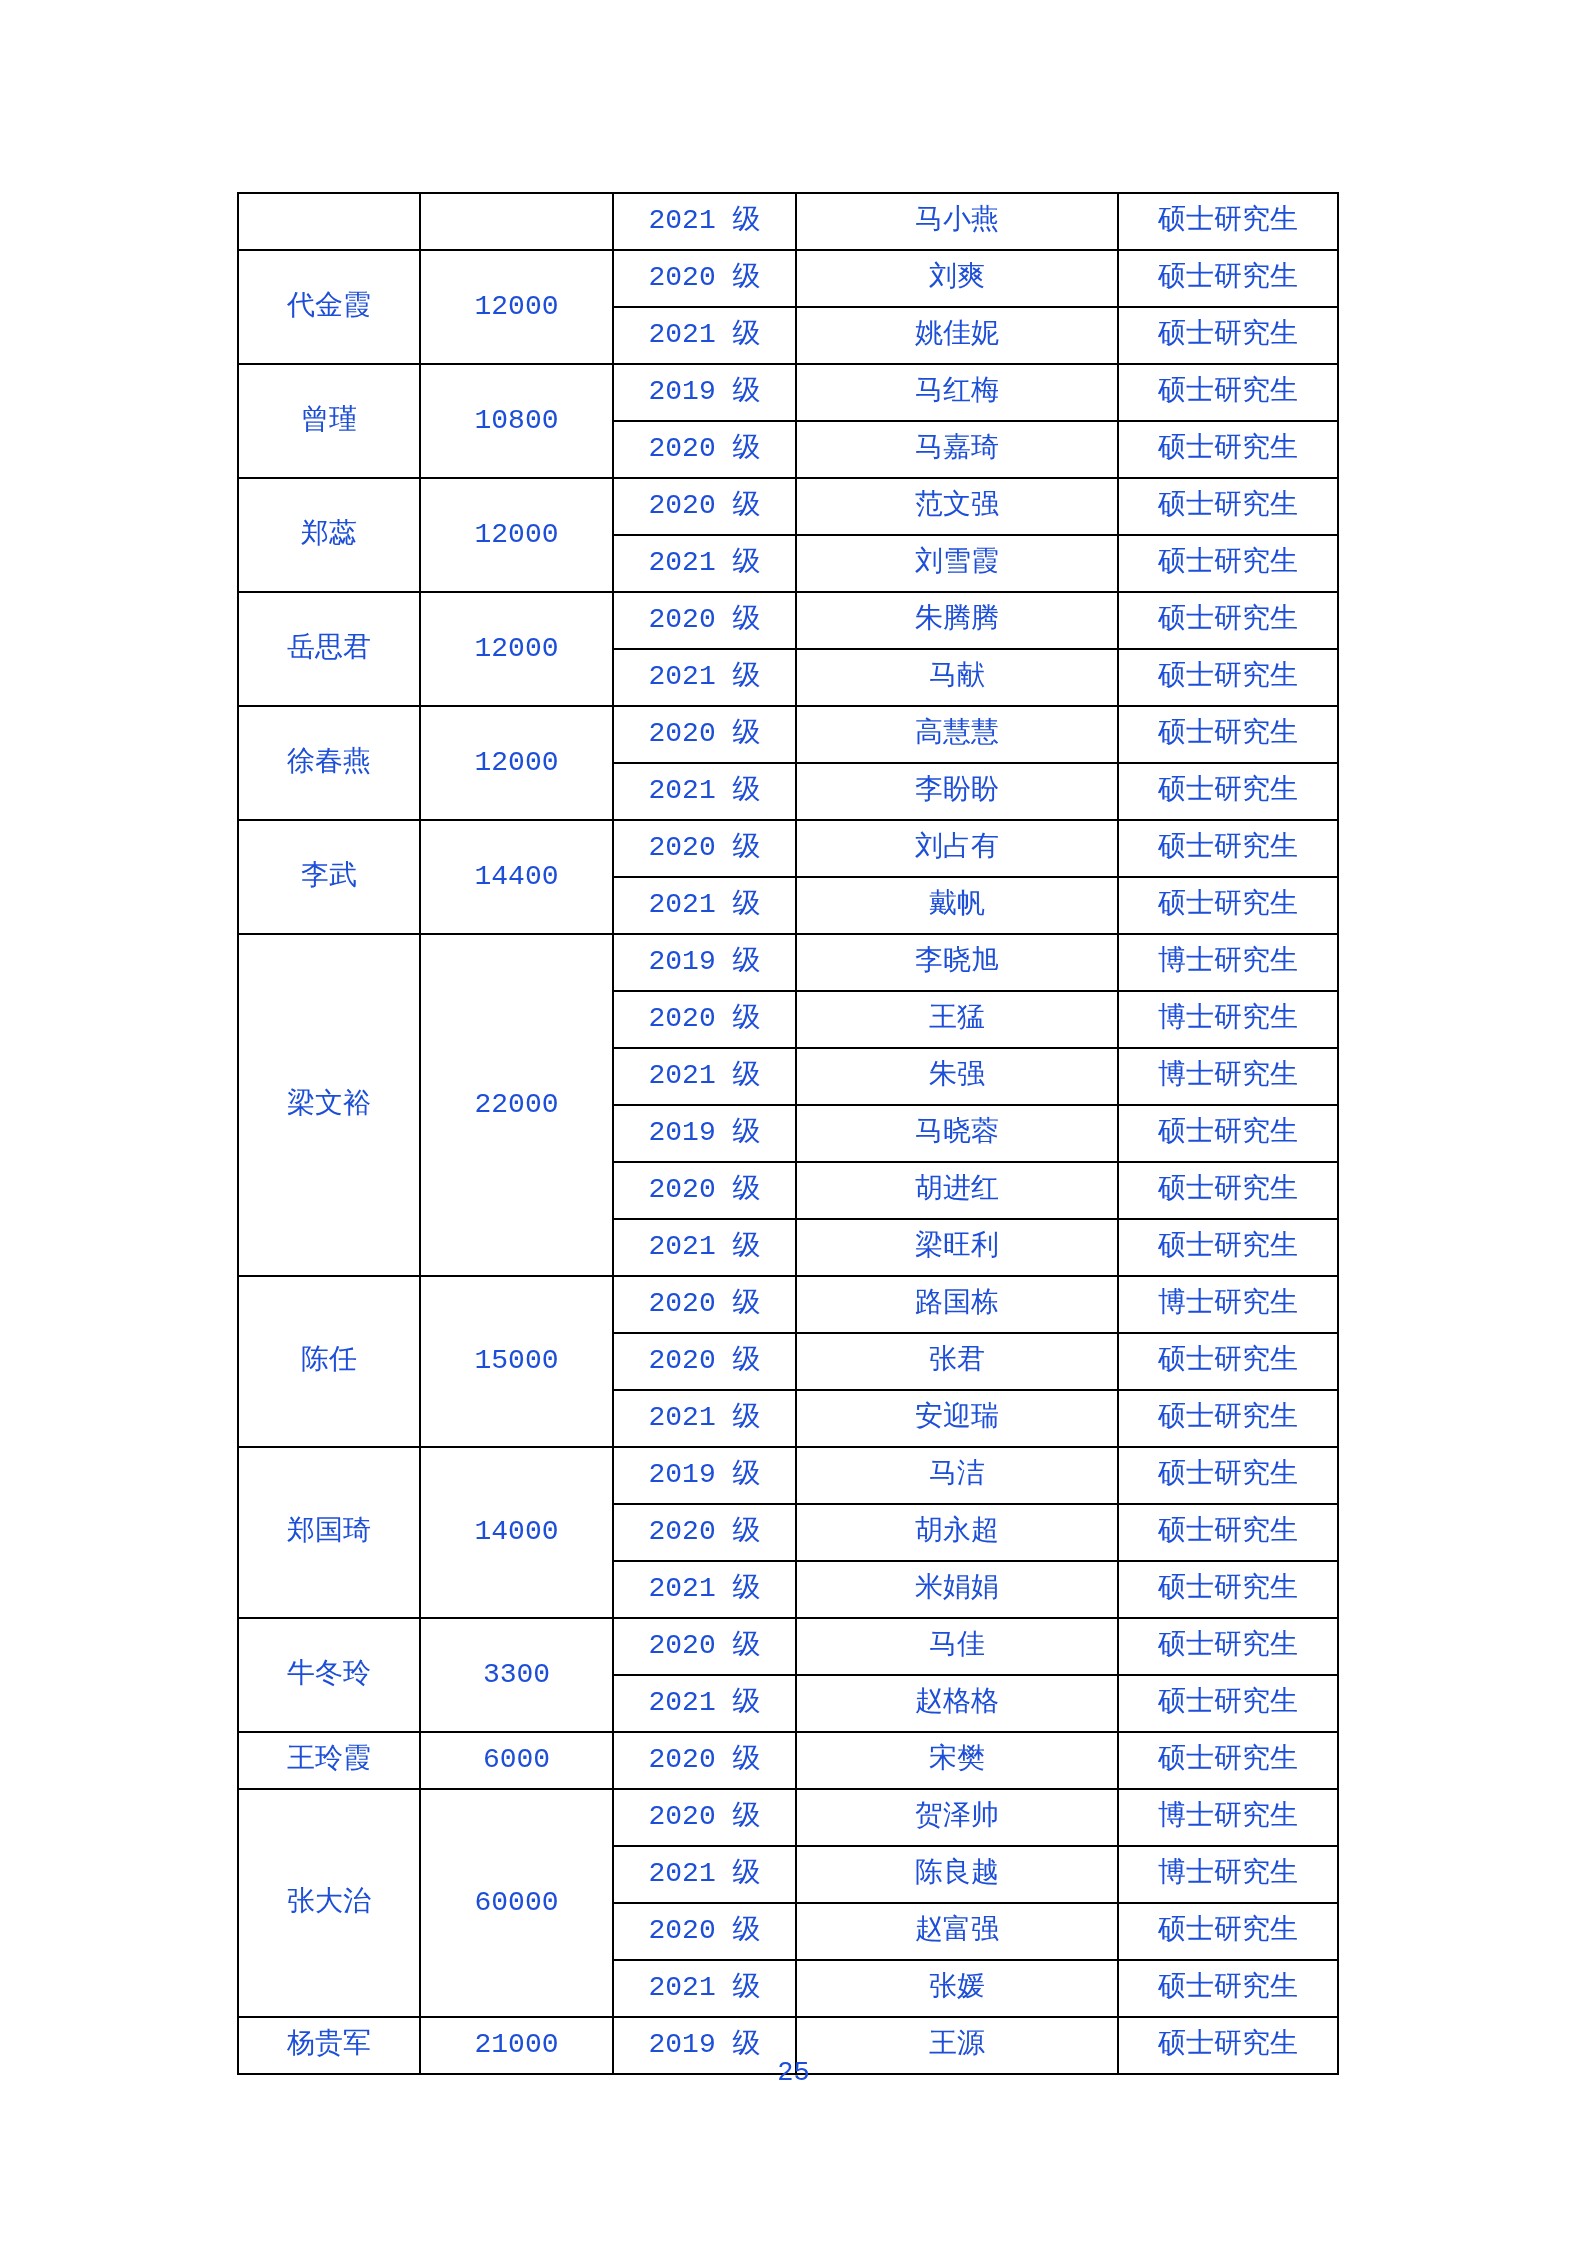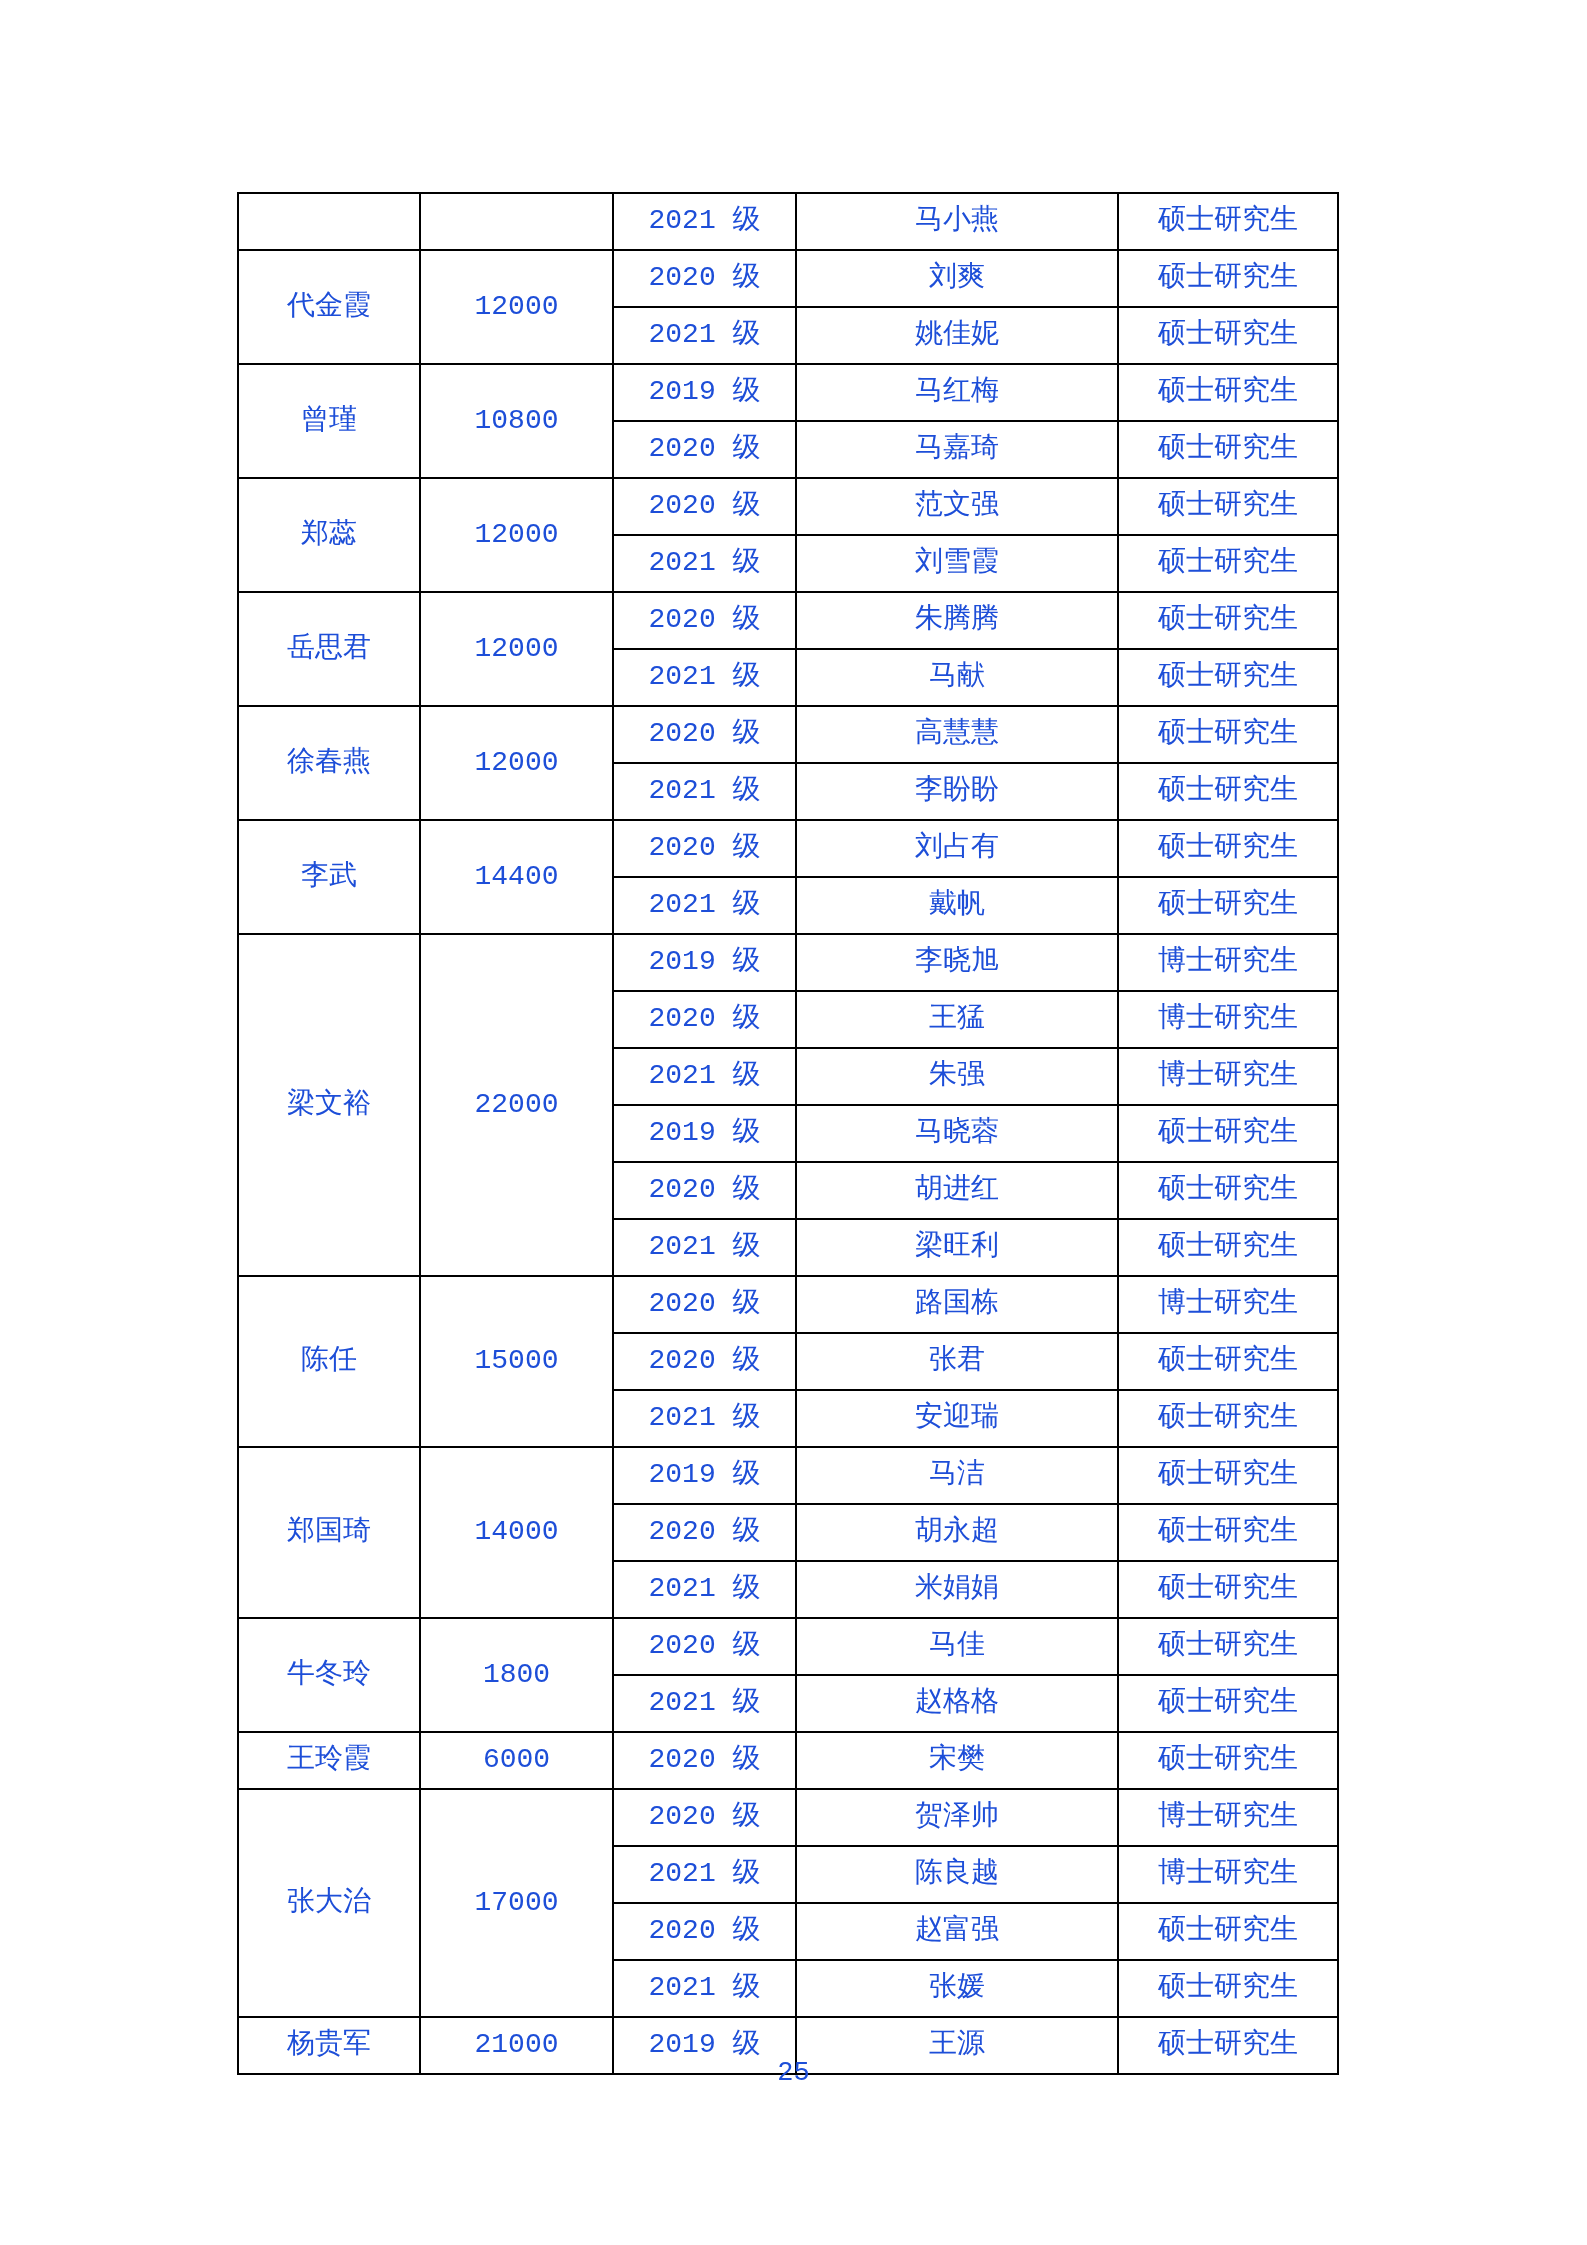--- a/index.html
+++ b/index.html
@@ -198,40 +198,40 @@
           <td>胡永超</td>
           <td>硕士研究生</td>
         </tr>
         <tr>
           <td>2021 级</td>
           <td>米娟娟</td>
           <td>硕士研究生</td>
         </tr>
         <tr>
           <td rowspan="2">牛冬玲</td>
-          <td rowspan="2">1800</td>
+          <td rowspan="2">3300</td>
           <td>2020 级</td>
           <td>马佳</td>
           <td>硕士研究生</td>
         </tr>
         <tr>
           <td>2021 级</td>
           <td>赵格格</td>
           <td>硕士研究生</td>
         </tr>
         <tr>
           <td rowspan="1">王玲霞</td>
           <td rowspan="1">6000</td>
           <td>2020 级</td>
           <td>宋樊</td>
           <td>硕士研究生</td>
         </tr>
         <tr>
           <td rowspan="4">张大治</td>
-          <td rowspan="4">17000</td>
+          <td rowspan="4">60000</td>
           <td>2020 级</td>
           <td>贺泽帅</td>
           <td>博士研究生</td>
         </tr>
         <tr>
           <td>2021 级</td>
           <td>陈良越</td>
           <td>博士研究生</td>
         </tr>
         <tr>

